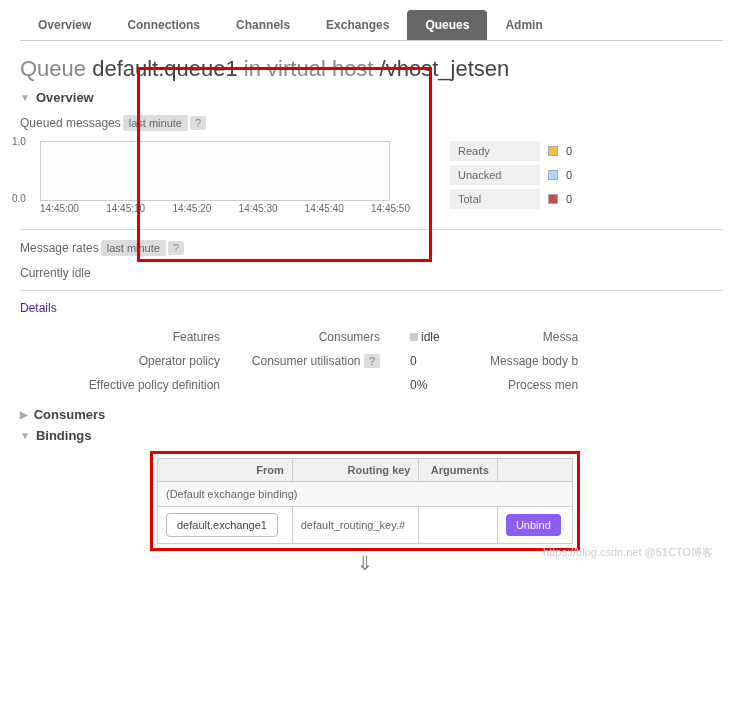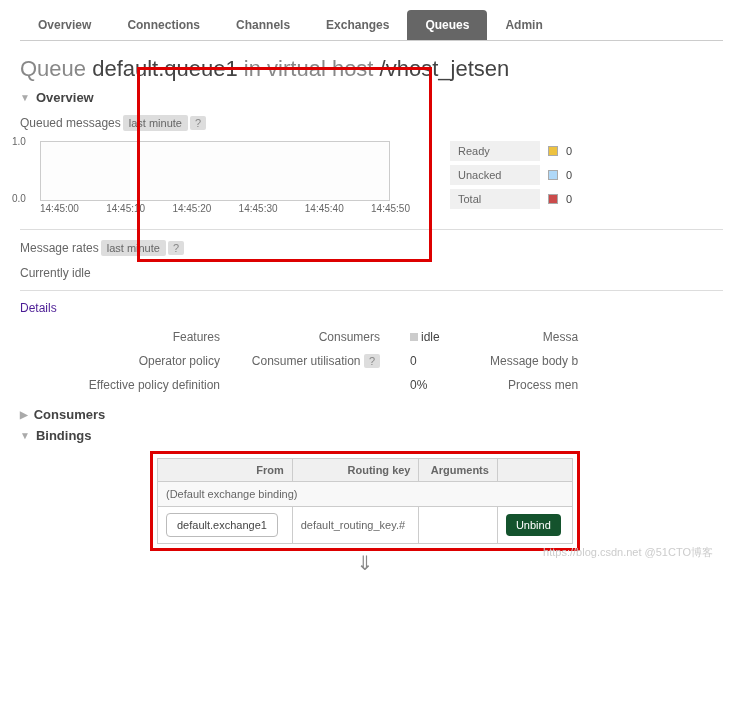--- a/index.html
+++ b/index.html
@@ -47,21 +47,21 @@
     .details-col4 { width: 50px; color: #444; }
     .details-col5 { text-align: right; color: #666; }
     .details-col5 div { padding: 5px 0; }
     .idle-dot { display: inline-block; width: 8px; height: 8px; background: #ccc; margin-right: 3px; }
     
     .bindings-table { border: 3px solid #d00; padding: 4px; margin: 8px 20px 0 130px; width: 430px; }
     table { border-collapse: collapse; width: 100%; }
     th { background: #f0f0f0; border: 1px solid #ccc; padding: 5px 8px; text-align: right; font-weight: bold; color: #666; font-size: 11px; }
     td { border: 1px solid #ccc; padding: 6px 8px; color: #666; font-size: 11px; }
     .exchange-box { border: 1px solid #bbb; border-radius: 4px; padding: 5px 10px; display: inline-block; color: #444; }
-    .unbind-btn { background: #14532d; color: #fff; border: none; padding: 5px 10px; border-radius: 4px; cursor: pointer; font-size: 11px; }
+    .unbind-btn { background: #8b5cf6; color: #fff; border: none; padding: 5px 10px; border-radius: 4px; cursor: pointer; font-size: 11px; }
     .default-binding-row td { background: #f8f8f8; font-size: 11px; }
     
     .arrow-down-big { text-align: center; font-size: 20px; color: #888; margin-left: 130px; width: 430px; }
     
     .red-highlight { border: 3px solid #d00; position: absolute; }
     .hl1 { left: 117px; top: 57px; width: 295px; height: 195px; pointer-events: none; }
     
     .watermark { position: absolute; right: 10px; bottom: 15px; color: #ccc; font-size: 11px; }
     .wrap { position: relative; }
   </style>

